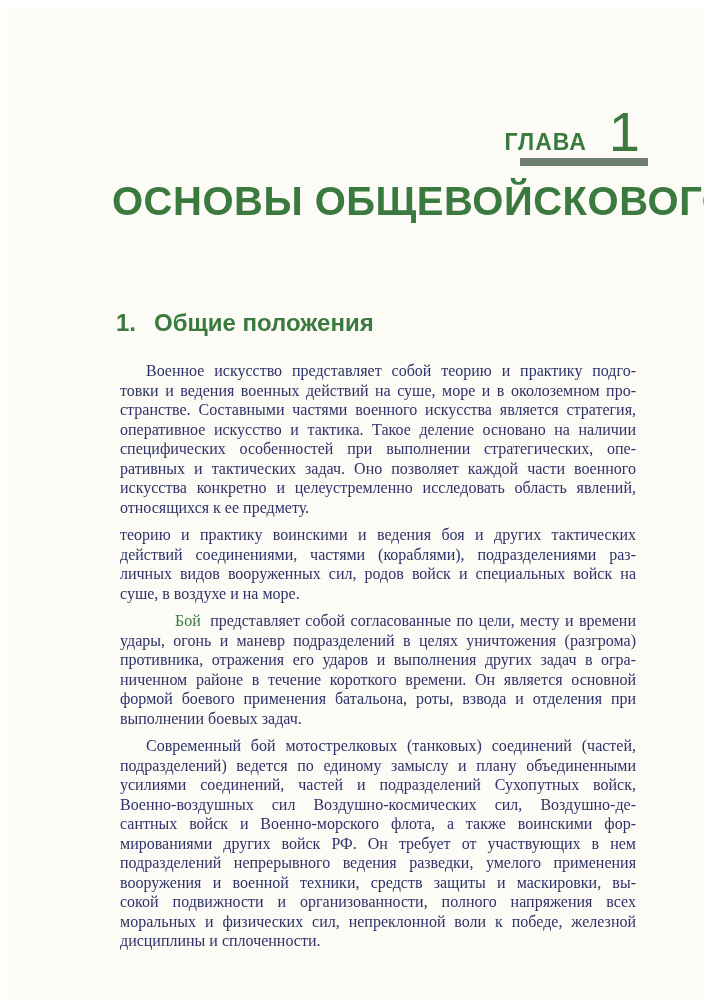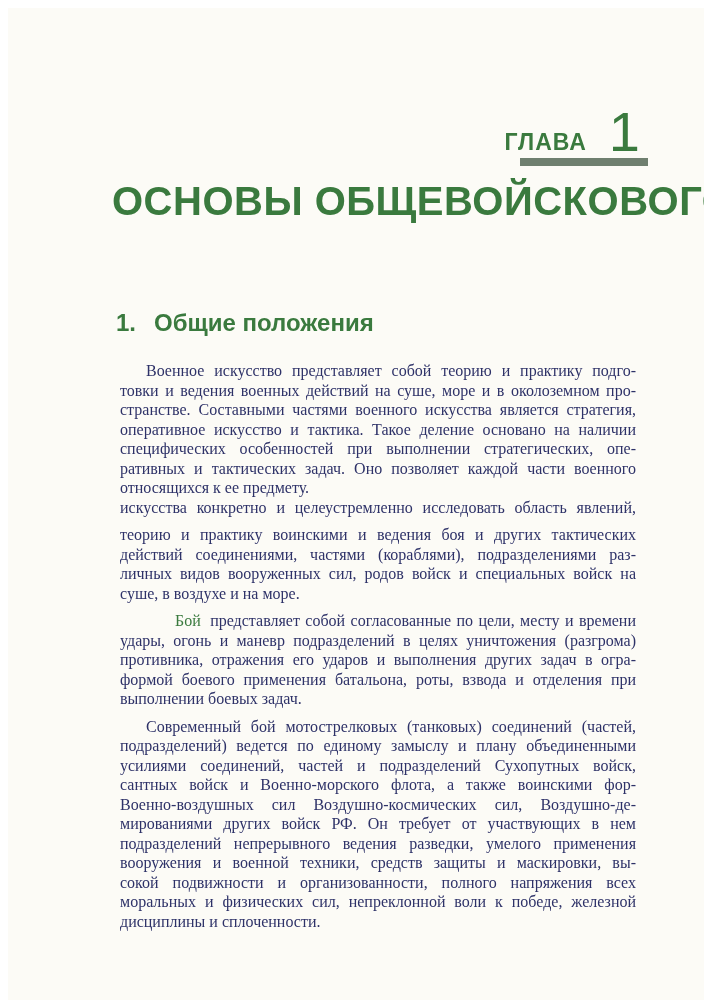--- a/index.html
+++ b/index.html
@@ -87,42 +87,43 @@
   </h2>
 
   <div class="body-text">
       <div class="para">
         <div class="line para-start">Военное искусство представляет собой теорию и практику подго-</div>
         <div class="line">товки и ведения военных действий на суше, море и в околоземном про-</div>
         <div class="line">странстве. Составными частями военного искусства является стратегия,</div>
         <div class="line">оперативное искусство и тактика. Такое деление основано на наличии</div>
         <div class="line">специфических особенностей при выполнении стратегических, опе-</div>
         <div class="line">ративных и тактических задач. Оно позволяет каждой части военного</div>
+        <div class="line">искусства конкретно и целеустремленно исследовать область явлений,</div>
         <div class="line para-end">относящихся к ее предмету.</div>
-        <div class="line">искусства конкретно и целеустремленно исследовать область явлений,</div>
       </div>
       <div class="para">
         <div class="line">теорию и практику воинскими и ведения боя и других тактических</div>
         <div class="line">действий соединениями, частями (кораблями), подразделениями раз-</div>
         <div class="line">личных видов вооруженных сил, родов войск и специальных войск на</div>
         <div class="line para-end">суше, в воздухе и на море.</div>
       </div>
       <div class="para">
         <div class="line para-start"><span class="lead">Бой</span> представляет собой согласованные по цели, месту и времени</div>
         <div class="line">удары, огонь и маневр подразделений в целях уничтожения (разгрома)</div>
         <div class="line">противника, отражения его ударов и выполнения других задач в огра-</div>
+        <div class="line">ниченном районе в течение короткого времени. Он является основной</div>
         <div class="line">формой боевого применения батальона, роты, взвода и отделения при</div>
         <div class="line para-end">выполнении боевых задач.</div>
       </div>
       <div class="para">
         <div class="line para-start">Современный бой мотострелковых (танковых) соединений (частей,</div>
         <div class="line">подразделений) ведется по единому замыслу и плану объединенными</div>
         <div class="line">усилиями соединений, частей и подразделений Сухопутных войск,</div>
+        <div class="line">Военно-воздушных сил Воздушно-космических сил, Воздушно-де-</div>
         <div class="line">сантных войск и Военно-морского флота, а также воинскими фор-</div>
-        <div class="line">Военно-воздушных сил Воздушно-космических сил, Воздушно-де-</div>
         <div class="line">мированиями других войск РФ. Он требует от участвующих в нем</div>
         <div class="line">подразделений непрерывного ведения разведки, умелого применения</div>
         <div class="line">вооружения и военной техники, средств защиты и маскировки, вы-</div>
         <div class="line">сокой подвижности и организованности, полного напряжения всех</div>
         <div class="line">моральных и физических сил, непреклонной воли к победе, железной</div>
         <div class="line para-end">дисциплины и сплоченности.</div>
       </div>
     </div>
 
 </div>

